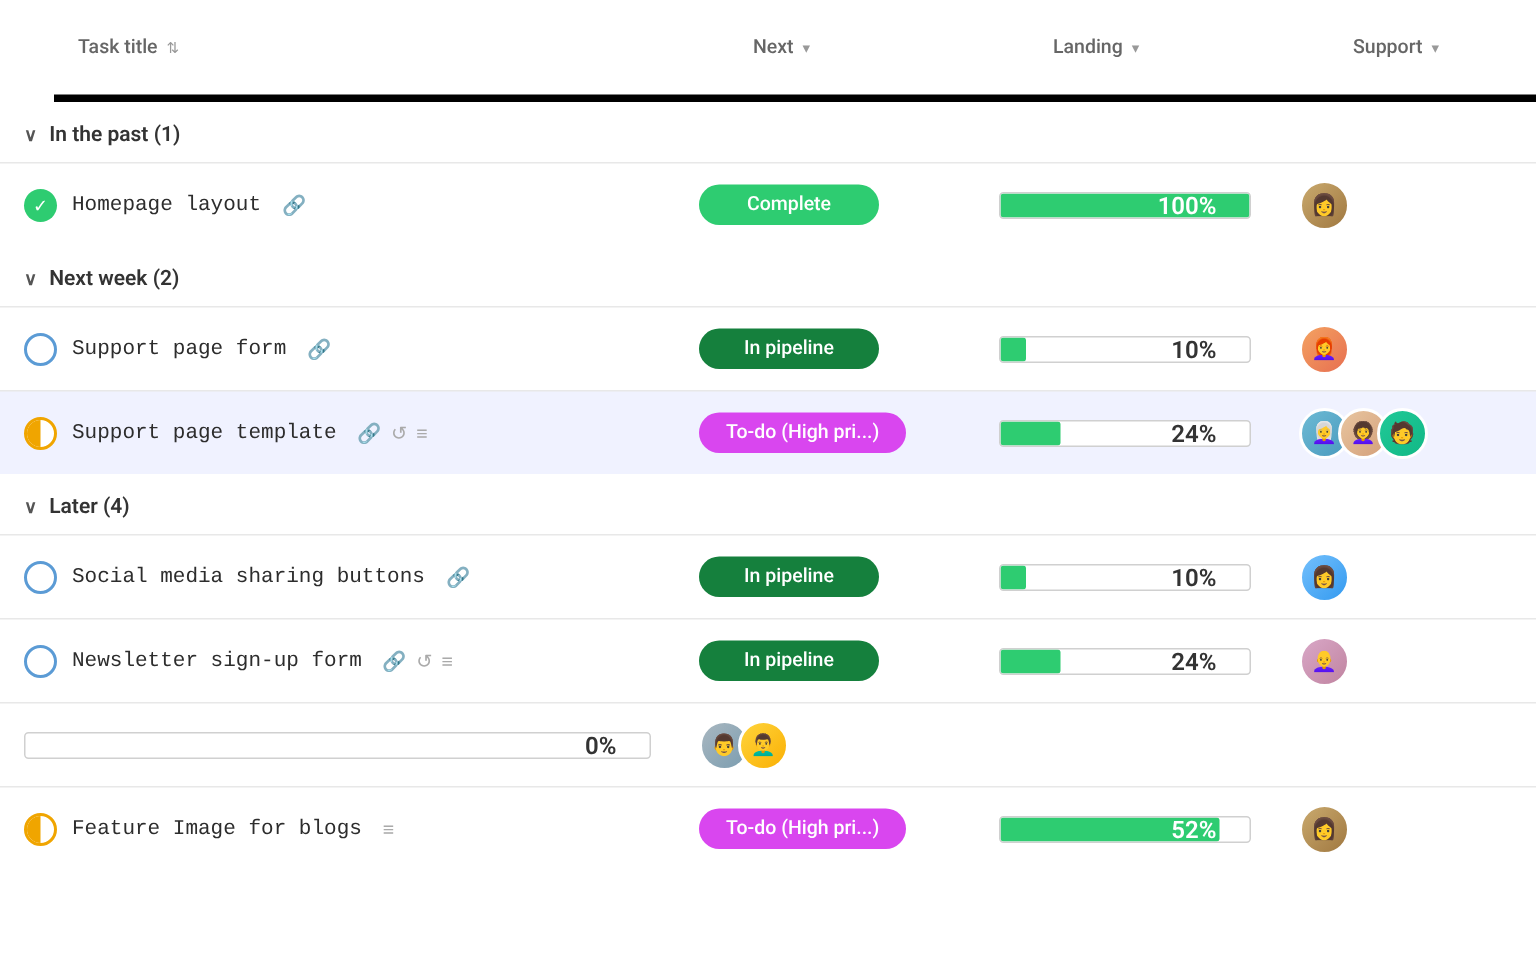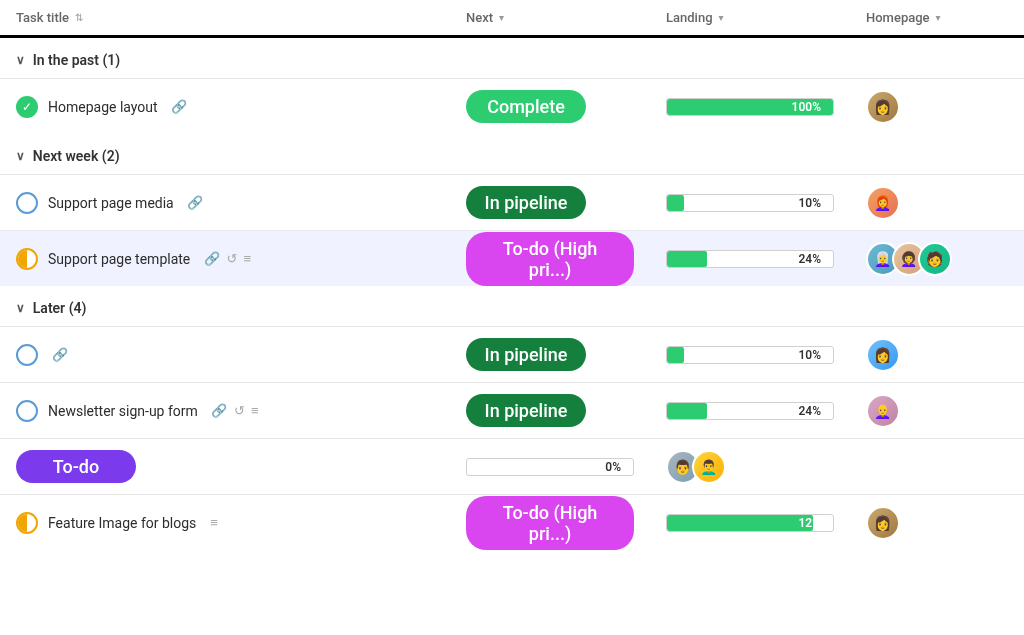--- a/index.html
+++ b/index.html
@@ -9,23 +9,24 @@
       color: #2d2d2d;
       font-size: 14px;
     }
     .table-container {
       width: 1024px;
       overflow: hidden;
     }
     .table-header {
       display: grid;
       grid-template-columns: 450px 200px 200px 174px;
-      border-bottom: 3px solid #000000;
-      padding: 10px 0;
+      border-bottom: 5px solid #000000;
+      padding: 24px 0;
       background: #fff;
+      margin-left: 36px;
     }
     .th {
       display: flex;
       align-items: center;
       gap: 6px;
       color: #666;
       font-size: 13px;
       font-weight: 500;
       padding: 0 16px;
     }
@@ -111,40 +112,41 @@
       width: 22px;
       height: 22px;
       border-radius: 50%;
       border: 2.5px solid #8b5cf6;
       background: white;
     }
     .task-name {
       font-size: 14px;
       color: #2d2d2d;
       font-weight: 400;
+      font-family: Liberation Mono, monospace;
     }
     .task-icons-row {
       display: flex;
       align-items: center;
       gap: 6px;
       margin-left: 4px;
     }
     .mini-icon {
       color: #aaa;
       font-size: 13px;
     }
     .stage-cell {
       padding: 0 16px;
       display: flex;
       align-items: center;
     }
     .stage-badge {
       padding: 6px 18px;
       border-radius: 20px;
-      font-size: 18px;
+      font-size: 13px;
       font-weight: 500;
       color: white;
       text-align: center;
       min-width: 120px;
     }
     .badge-complete { background: #2ecc71; }
     .badge-inpipeline { background: #15803d; }
     .badge-todo-high { background: #d946ef; }
     .badge-todo-purple { background: #7c3aed; }
     .progress-cell {
@@ -168,24 +170,24 @@
       position: relative;
       min-width: 80px;
     }
     .progress-bar-fill {
       height: 100%;
       background: #2ecc71;
       border-radius: 2px;
     }
     .progress-label {
       position: absolute;
-      right: 12px;
+      right: 22px;
       top: 50%;
       transform: translateY(-50%);
-      font-size: 12px;
+      font-size: 16px;
       font-weight: 600;
       color: #333;
     }
     .progress-label-white {
       color: white;
     }
     .assigned-cell {
       padding: 0 16px;
       display: flex;
       align-items: center;
@@ -237,21 +239,21 @@
     </div>
     <div class="th">
       <span>Next</span>
       <span class="sort-icon">▾</span>
     </div>
     <div class="th">
       <span>Landing</span>
       <span class="sort-icon">▾</span>
     </div>
     <div class="th">
-      <span>Homepage</span>
+      <span>Support</span>
       <span class="sort-icon">▾</span>
     </div>
   </div>
 
   <div id="groups-container">
       <div class="group-header">
         <span class="chevron">∨</span>
     <span>In the past (1)</span>
       </div>
       <div class="table-row">
@@ -285,21 +287,21 @@
     </div>
       <div class="group-header">
         <span class="chevron">∨</span>
     <span>Next week (2)</span>
       </div>
       <div class="table-row">
       <div class="task-cell">
         <div class="task-icon">
             <div class="icon-inpipeline"></div>
           </div>
-        <span class="task-name">Support page media</span>
+        <span class="task-name">Support page form</span>
         <div class="task-icons-row">
             <span class="mini-icon">🔗</span>
           </div>
       </div>
       <div class="stage-cell">
         <div class="stage-badge badge-inpipeline">In pipeline</div>
       </div>
       <div class="progress-cell">
         <div class="progress-wrapper">
           <div class="progress-bar-container">
@@ -355,20 +357,21 @@
     </div>
       <div class="group-header">
         <span class="chevron">∨</span>
     <span>Later (4)</span>
       </div>
       <div class="table-row">
       <div class="task-cell">
         <div class="task-icon">
             <div class="icon-inpipeline"></div>
           </div>
+        <span class="task-name">Social media sharing buttons</span>
         <div class="task-icons-row">
             <span class="mini-icon">🔗</span>
           </div>
       </div>
       <div class="stage-cell">
         <div class="stage-badge badge-inpipeline">In pipeline</div>
       </div>
       <div class="progress-cell">
         <div class="progress-wrapper">
           <div class="progress-bar-container">
@@ -410,23 +413,20 @@
       </div>
       <div class="assigned-cell">
         <div class="avatar-group">
             <div class="avatar av7">
         <div class="av-face">👩‍🦲</div>
       </div>
           </div>
       </div>
     </div>
       <div class="table-row">
-      <div class="stage-cell">
-        <div class="stage-badge badge-todo-purple">To-do</div>
-      </div>
       <div class="progress-cell">
         <div class="progress-wrapper">
           <div class="progress-bar-container">
             <div class="progress-bar-fill" style="width:0%"></div>
             <span class="progress-label ">0%</span>
           </div>
         </div>
       </div>
       <div class="assigned-cell">
         <div class="avatar-group">
@@ -449,21 +449,21 @@
             <span class="mini-icon">≡</span>
           </div>
       </div>
       <div class="stage-cell">
         <div class="stage-badge badge-todo-high">To-do (High pri...)</div>
       </div>
       <div class="progress-cell">
         <div class="progress-wrapper">
           <div class="progress-bar-container">
             <div class="progress-bar-fill" style="width:88%"></div>
-            <span class="progress-label progress-label-white">12%</span>
+            <span class="progress-label progress-label-white">52%</span>
           </div>
         </div>
       </div>
       <div class="assigned-cell">
         <div class="avatar-group">
             <div class="avatar av1">
         <div class="av-face">👩</div>
       </div>
           </div>
       </div>

